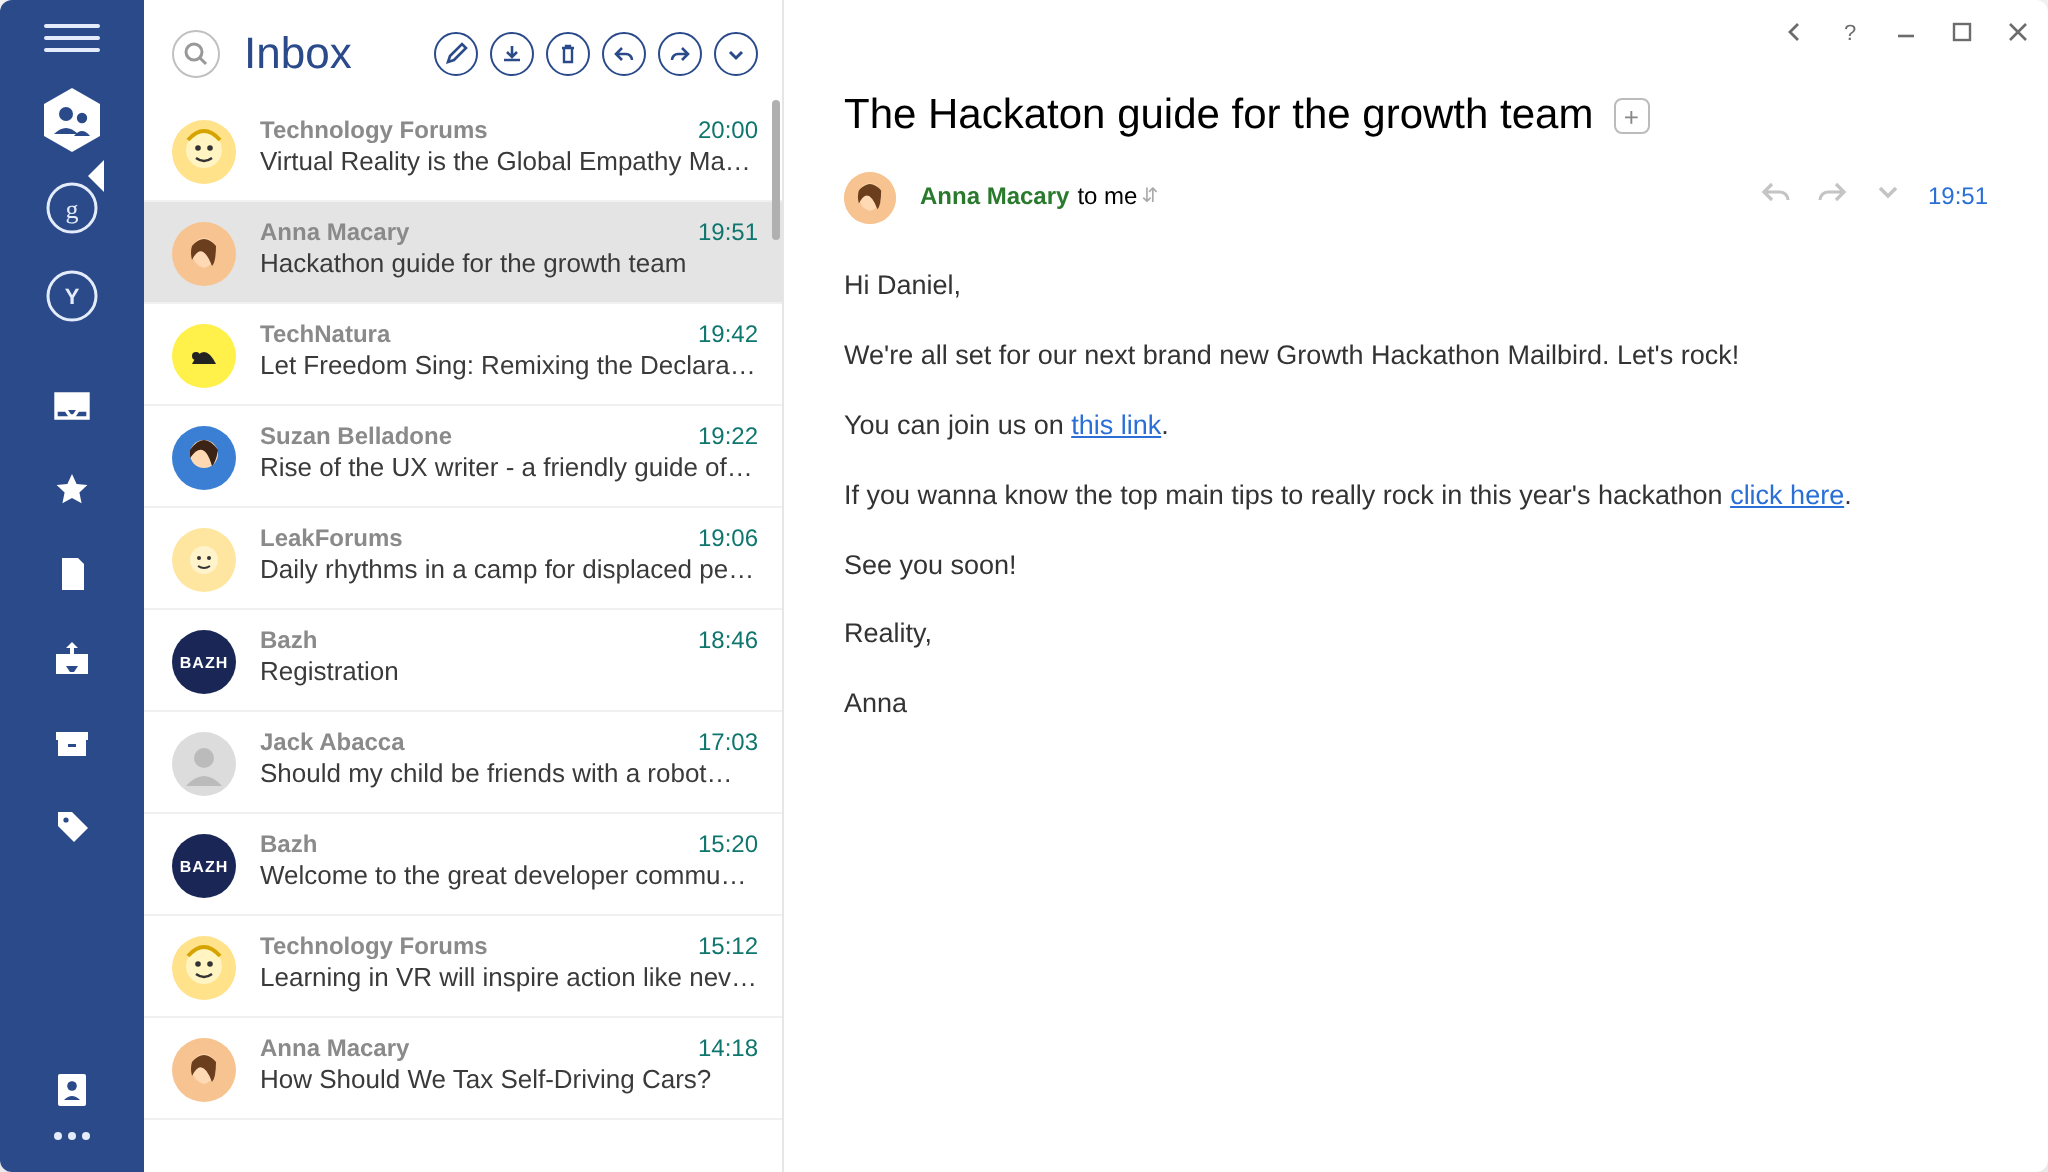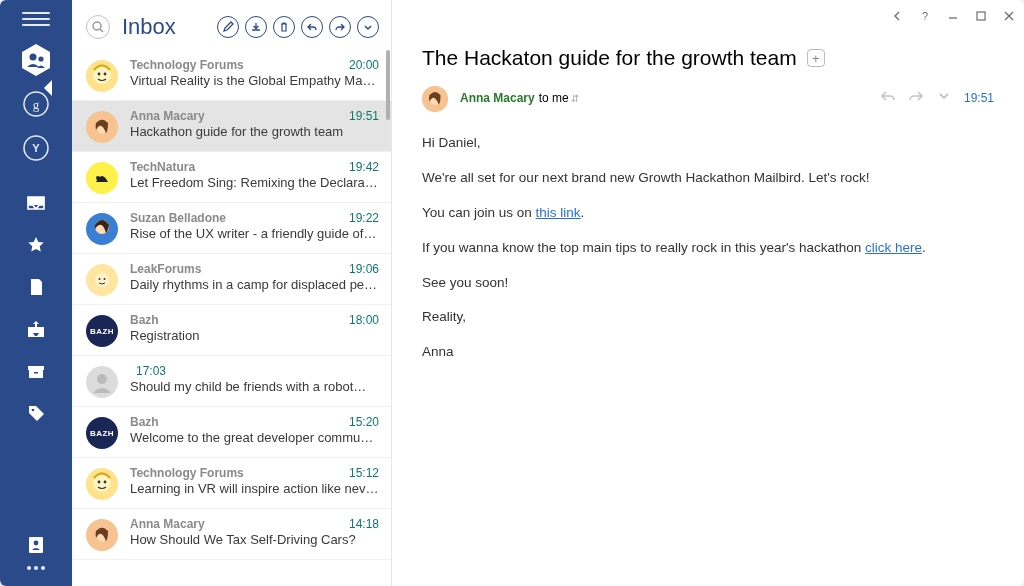--- a/index.html
+++ b/index.html
@@ -289,35 +289,36 @@
               <span class="time">19:06</span>
             </div>
             <div class="subj">Daily rhythms in a camp for displaced pe…</div>
           </div>
         </div>
         <div class="msg">
           <div class="avatar av-bazh">BAZH</div>
           <div class="msg-body">
             <div class="msg-top">
               <span class="sender">Bazh</span>
-              <span class="time">18:00</span>
+              <span class="time">18:46</span>
             </div>
             <div class="subj">Registration</div>
           </div>
         </div>
         <div class="msg">
           <div class="avatar av-ja">
             <svg viewBox="0 0 26 26">
               <circle cx="13" cy="13" r="13" fill="#dcdcdc"></circle>
               <circle cx="13" cy="10" r="5" fill="#bbb"></circle>
               <path d="M4 24 q9 -10 18 0" fill="#bbb"></path>
             </svg>
           </div>
           <div class="msg-body">
             <div class="msg-top">
+              <span class="sender">Jack Abacca</span>
               <span class="time">17:03</span>
             </div>
             <div class="subj">Should my child be friends with a robot…</div>
           </div>
         </div>
         <div class="msg">
           <div class="avatar av-bazh">BAZH</div>
           <div class="msg-body">
             <div class="msg-top">
               <span class="sender">Bazh</span>

